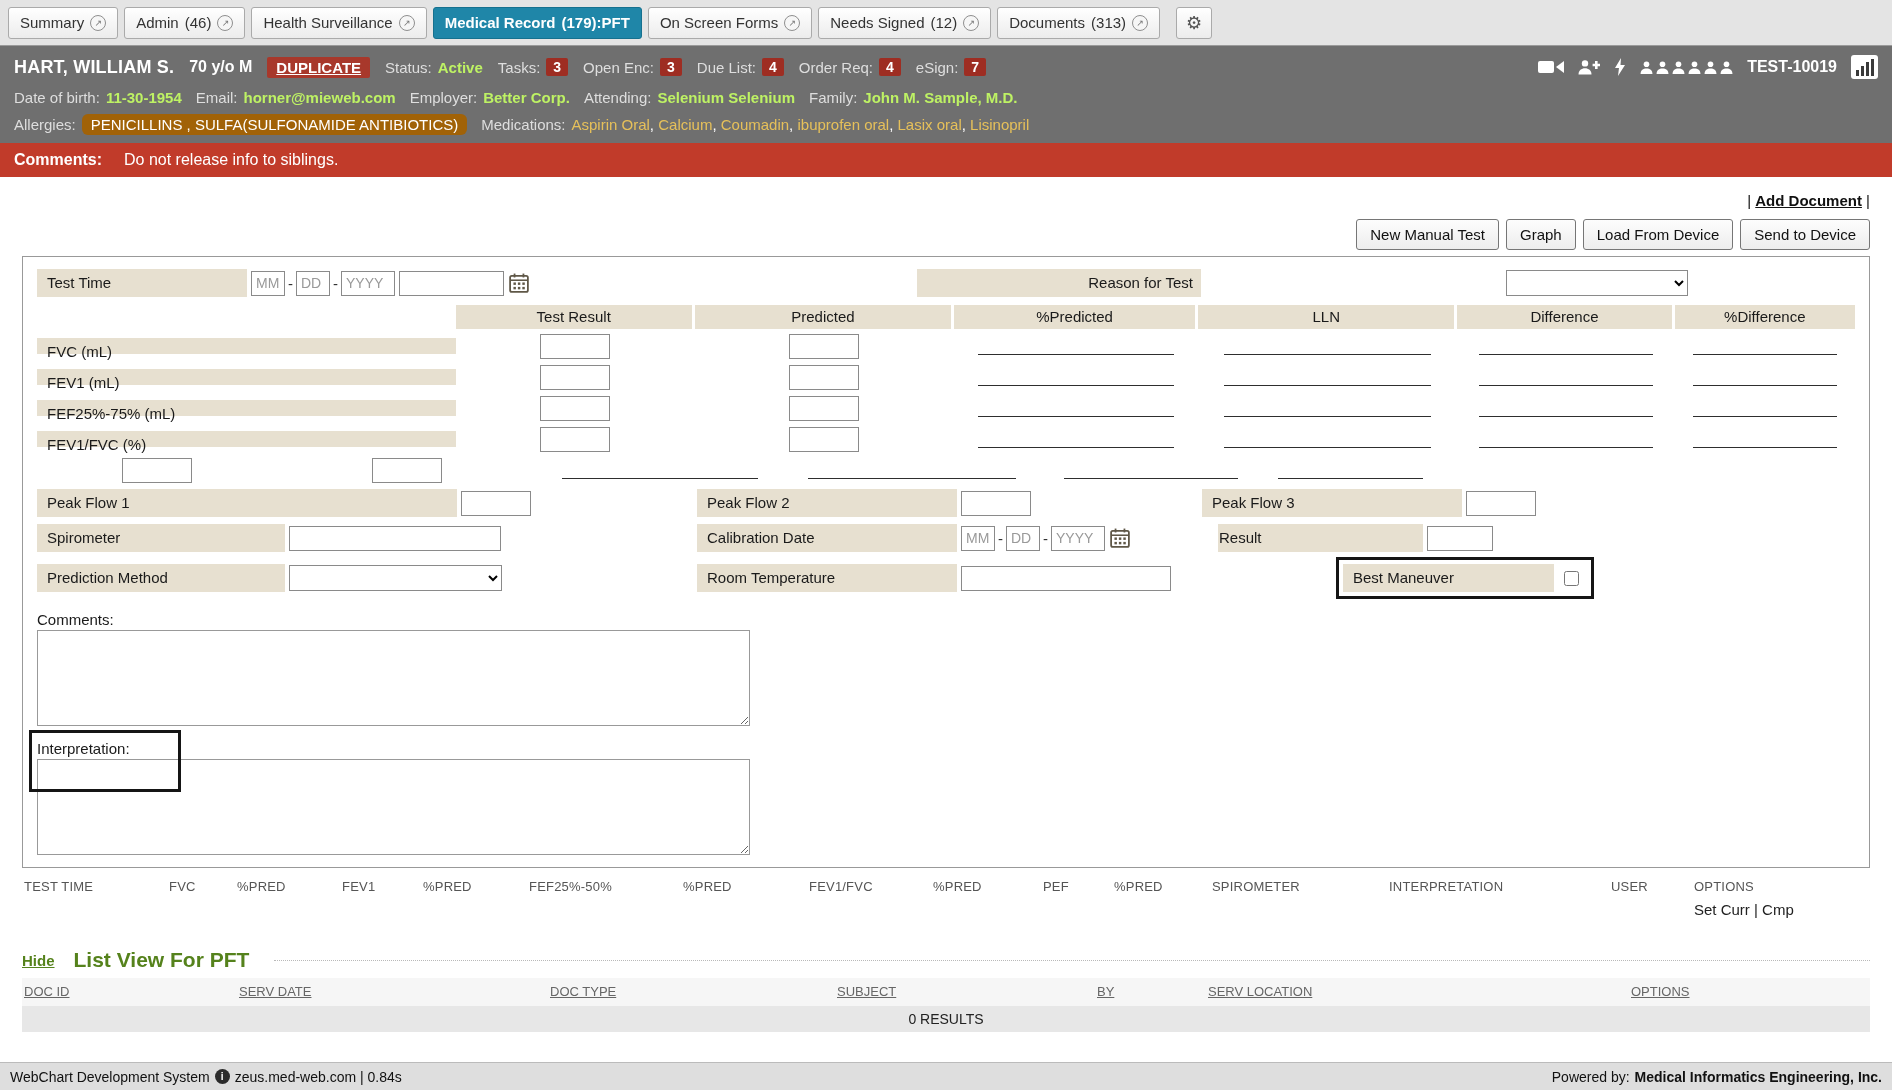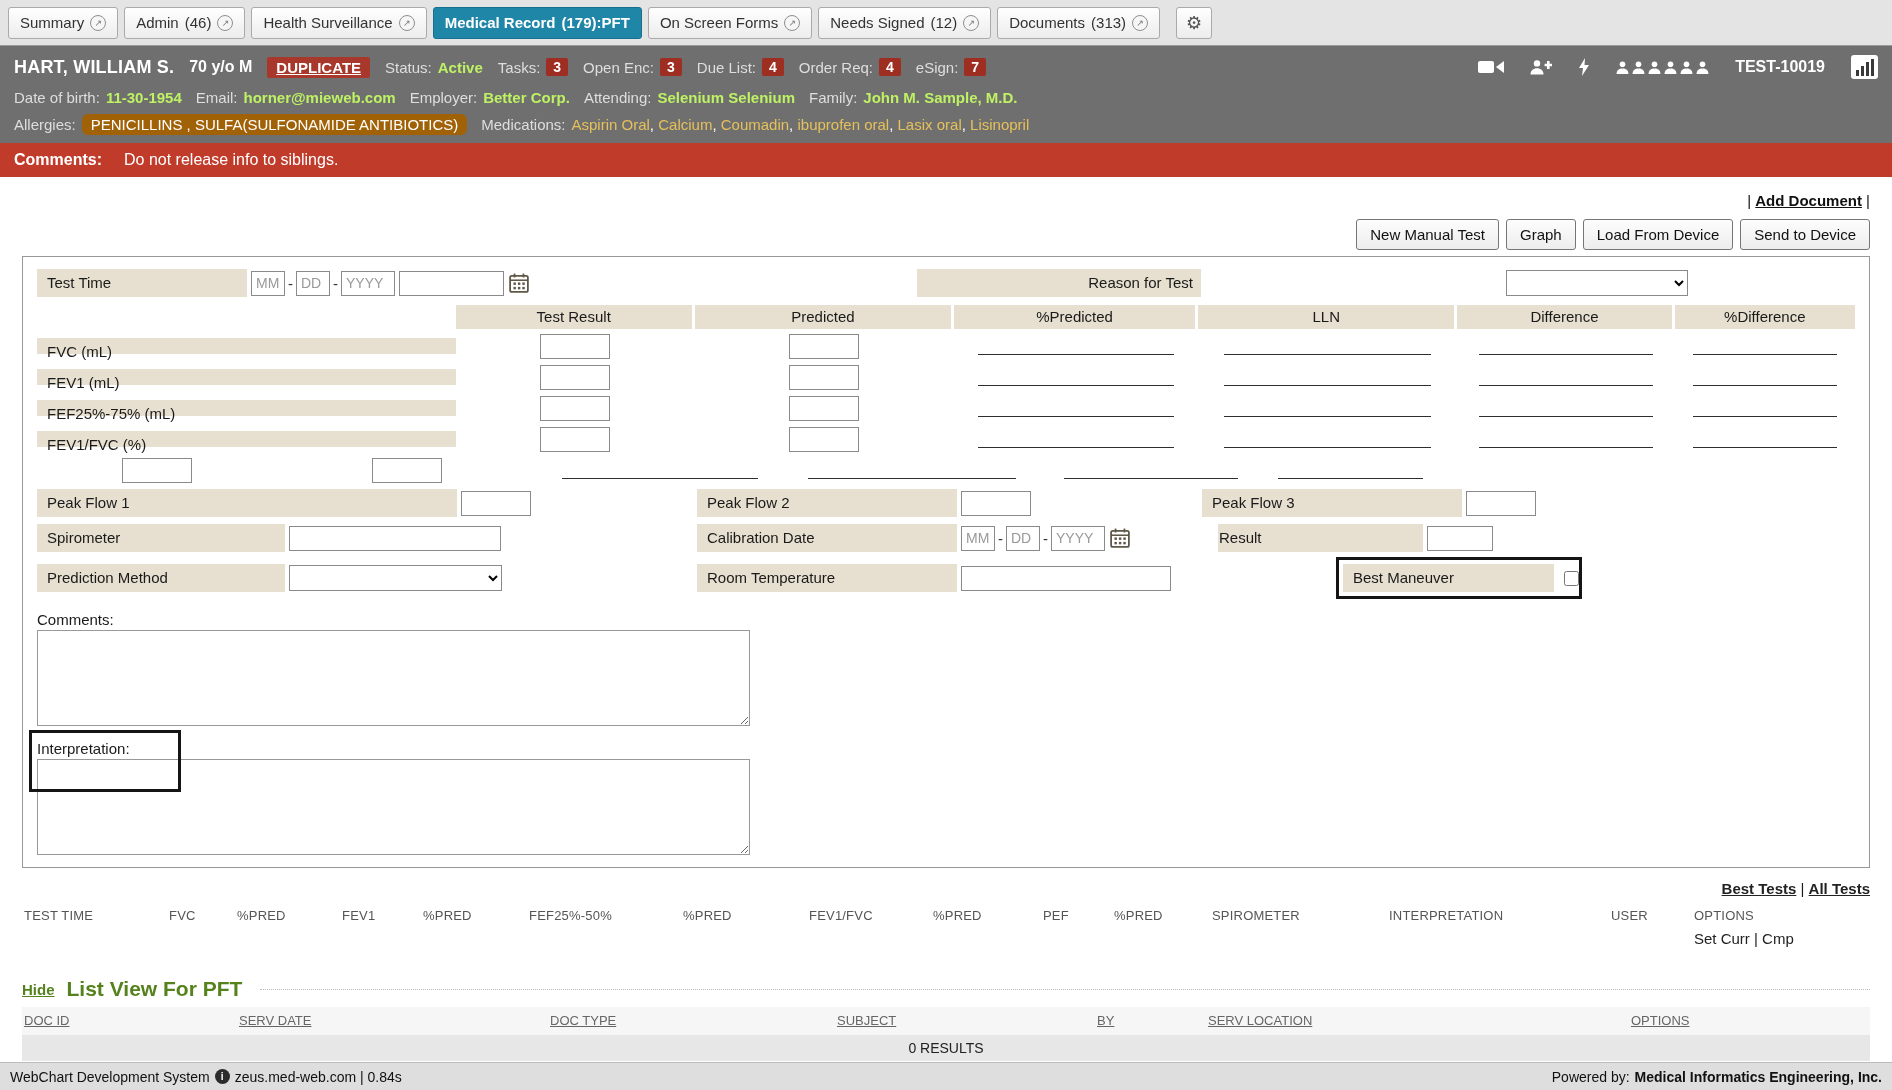--- a/index.html
+++ b/index.html
@@ -33,21 +33,21 @@
   .pair { display:inline-flex; align-items:center; gap:6px; white-space:nowrap; }
   .lbl { color:#dedede; }
   .val { color:#bef264; font-weight:bold; }
   .badge { background:#9e2d22; color:#fff; font-weight:bold; padding:1px 7px;
            border-radius:2px; font-size:14px; cursor:pointer; }
   .dup { background:#a8382b; color:#fff; padding:2px 9px; text-decoration:underline;
          font-weight:bold; border-radius:2px; cursor:pointer; }
   .allergy { background:#a16207; color:#fff; padding:2px 9px; border-radius:6px; cursor:pointer; }
   .med { color:#e6c05a; cursor:pointer; }
   .spacer { flex:1; }
-  .icons { display:flex; align-items:center; gap:26px; }
+  .icons { display:flex; align-items:center; gap:14px; }
   .icons svg { display:block; }
   .persons { display:flex; align-items:flex-end; gap:3px; }
   .pt-id { font-weight:bold; font-size:16px; }
   .chart-btn { width:27px; height:24px; background:#fff; border-radius:3px;
                display:inline-flex; align-items:flex-end; justify-content:center;
                gap:2px; padding:3px 4px; cursor:pointer; }
   .chart-btn i { display:block; width:3px; background:#3a3a3a; }
 
   
   .cbar { background:#c13b2a; color:#fff; height:34px; display:flex; align-items:center;
@@ -99,41 +99,41 @@
   .ml4 { margin-left:4px; }
 
   .sp-row { margin-top:7px; }
   .sp-label { width:248px; padding-left:10px; }
   .cal-label { margin-left:196px; width:260px; padding-left:10px; }
   .res-label { margin-left:88px; width:205px; padding-left:1px; }
 
   .pm-row { margin-top:5px; }
   .rt-label { margin-left:195px; width:260px; padding-left:10px; }
   .bm-wrap { display:inline-flex; align-items:center; gap:10px; border:3px solid #151515;
-             padding:4px 0 4px 4px; margin-left:165px; background:#fff; }
+             padding:4px 12px 4px 4px; margin-left:165px; background:#fff; }
   .bm-cell { width:211px; height:28px; line-height:28px; padding-left:10px; }
   input[type=checkbox] { width:15px; height:15px; margin:0; }
 
   .flabel { margin-top:12px; font-size:15px; }
   .ta { display:block; width:713px; height:96px; border:1px solid #999; margin-top:2px;
         resize:both; font-family:inherit; font-size:14px; padding:4px; }
   .interp-wrap { position:relative; margin-top:14px; }
   .ann { position:absolute; border:3px solid #151515; pointer-events:none; z-index:5; }
   .interp-ann { left:-8px; top:-10px; width:152px; height:62px; }
 
   
   .bt-row { text-align:right; font-size:15px; margin-top:12px; }
   .bt-row a { color:#222; font-weight:bold; text-decoration:underline; cursor:pointer; }
   .res-hdr { position:relative; height:24px; margin-top:6px; font-size:13px; color:#555; }
   .res-hdr span { position:absolute; top:5px; letter-spacing:0.2px; white-space:nowrap; }
   .res-actions { position:relative; height:26px; font-size:15px; color:#222; }
   .res-actions .act-group { position:absolute; left:1672px; top:3px; white-space:nowrap; cursor:pointer; }
 
   
-  .lv-title { display:flex; align-items:center; gap:12px; margin-top:24px; }
+  .lv-title { display:flex; align-items:center; gap:19px; margin-top:24px; }
   .hide-link { color:#55821c; text-decoration:underline; font-size:15px; font-weight:bold; cursor:pointer; }
   .lv-heading { color:#55821c; font-size:21px; font-weight:bold; }
   .lv-divider { flex:1; border-top:1px dotted #b9b9b9; height:0; margin-left:6px; }
   .lv-hdr { position:relative; height:28px; margin-top:6px; background:#f6f6f6; }
   .lv-hdr span { position:absolute; top:6px; font-size:13px; color:#666;
                  text-decoration:underline; cursor:pointer; white-space:nowrap; }
   .lv-empty { height:26px; background:#e7e7e7; text-align:center; line-height:26px;
               font-size:14px; color:#222; }
 
   
@@ -511,25 +511,20 @@
     <div class="flabel">Comments:</div>
     <textarea class="ta" style=""></textarea>
 
     <div class="interp-wrap">
       <div class="ann interp-ann"></div>
       <div>Interpretation:</div>
       <textarea class="ta" style=""></textarea>
     </div>
   </div>
 
-  <div class="bt-row">
-    <a>Best Tests</a>
-    <span>|</span>
-    <a>All Tests</a>
-  </div>
 
   <div class="res-hdr">
     <span style="left:2px">TEST TIME</span>
     <span style="left:147px">FVC</span>
     <span style="left:215px">%PRED</span>
     <span style="left:320px">FEV1</span>
     <span style="left:401px">%PRED</span>
     <span style="left:507px">FEF25%-50%</span>
     <span style="left:661px">%PRED</span>
     <span style="left:787px">FEV1/FVC</span>

